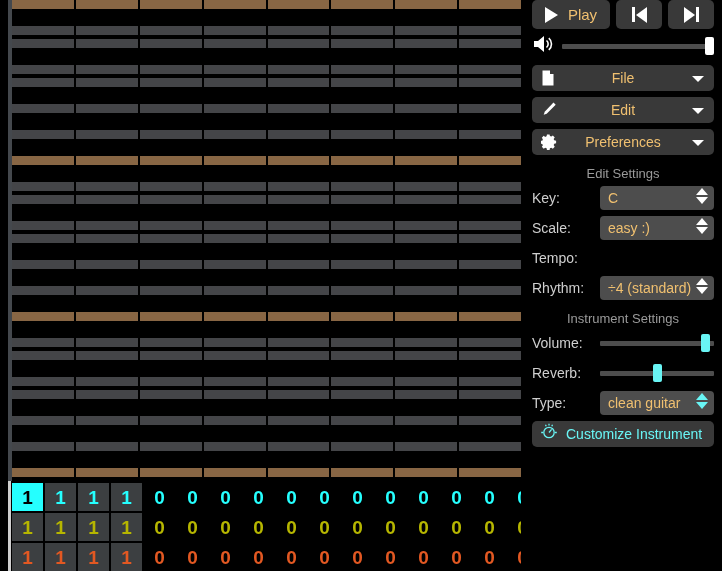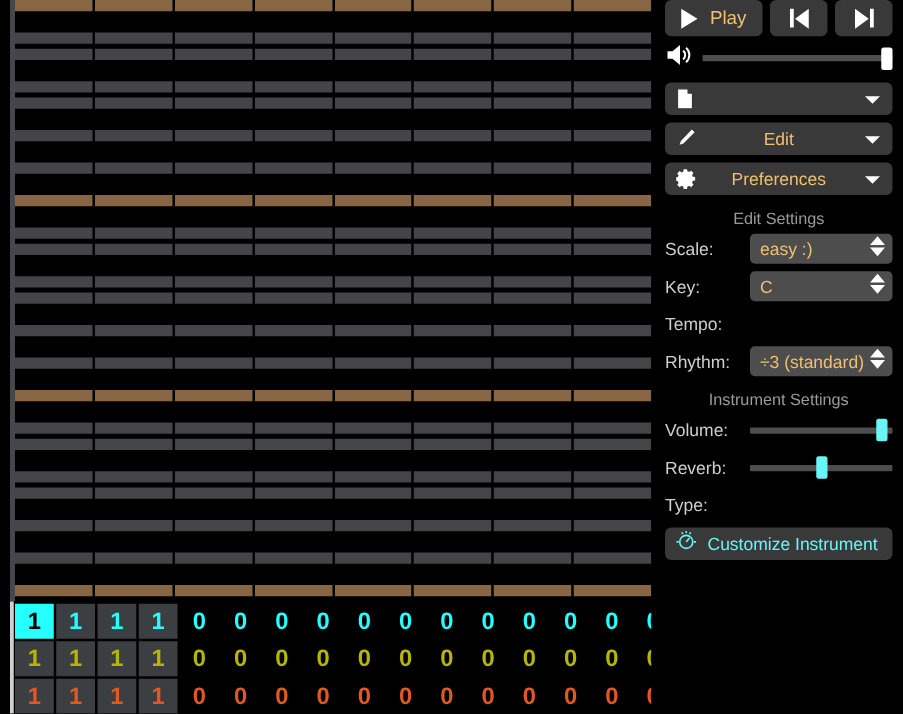--- a/index.html
+++ b/index.html
@@ -753,20 +753,21 @@
       </span>
     </div>
 
     <div class="menu-btn">
       <span class="mi">
         <svg width="14" height="18" viewBox="0 0 14 18">
           <path d="M1 1 h8 l4 4 v12 h-12 Z" fill="#fff" stroke="#393939" stroke-width="1"></path>
           <path d="M9 1 v4 h4" fill="#393939"></path>
         </svg>
       </span>
+      <span class="mlabel">File</span>
       <span class="caret"></span>
     </div>
 
     <div class="menu-btn">
       <span class="mi">
         <svg width="16" height="18" viewBox="0 0 16 18">
           <path d="M12.5 1.5 l2.2 2.2 -9 9 -3 1 1 -3 Z" fill="#fff"></path>
         </svg>
       </span>
       <span class="mlabel">Edit</span>
@@ -778,57 +779,57 @@
         <svg width="17" height="18" viewBox="0 0 18 18">
           <path fill="#fff" d="M9 5.7a3.3 3.3 0 1 0 0 6.6 3.3 3.3 0 0 0 0-6.6zm0 5a1.7 1.7 0 1 1 0-3.4 1.7 1.7 0 0 1 0 3.4z"></path>
           <path fill="#fff" d="M16 10.4v-2.8l-2-.35a5.5 5.5 0 0 0-.6-1.45l1.15-1.65-2-2-1.65 1.15a5.5 5.5 0 0 0-1.45-.6L9.1 1h-2.8l-.35 2a5.5 5.5 0 0 0-1.45.6L2.85 2.45l-2 2L2 6.1a5.5 5.5 0 0 0-.6 1.45L-0.6 7.9v2.8l2 .35c.13.5.33 1 .6 1.45L.85 14.15l2 2 1.65-1.15c.45.27.95.47 1.45.6l.35 2h2.8l.35-2c.5-.13 1-.33 1.45-.6l1.65 1.15 2-2L13.4 12.2c.27-.45.47-.95.6-1.45z"></path>
         </svg>
       </span>
       <span class="mlabel">Preferences</span>
       <span class="caret"></span>
     </div>
 
     <div class="section-head">Edit Settings</div>
+
+    <div class="row">
+      <span class="lbl">Key:</span>
+      <span class="ctl">
+        <span class="select">
+          <span class="sv">C</span>
+          <span class="spin">
+              <span class="up"></span>
+              <span class="dn"></span>
+            </span>
+        </span>
+      </span>
+    </div>
 
     <div class="row">
       <span class="lbl">Scale:</span>
       <span class="ctl">
         <span class="select">
           <span class="sv">easy :)</span>
           <span class="spin">
               <span class="up"></span>
               <span class="dn"></span>
             </span>
         </span>
       </span>
     </div>
 
     <div class="row">
-      <span class="lbl">Key:</span>
-      <span class="ctl">
-        <span class="select">
-          <span class="sv">C</span>
-          <span class="spin">
-              <span class="up"></span>
-              <span class="dn"></span>
-            </span>
-        </span>
-      </span>
-    </div>
-
-    <div class="row">
       <span class="lbl">Tempo:</span>
     </div>
 
 
     <div class="row">
       <span class="lbl">Rhythm:</span>
       <span class="ctl">
         <span class="select">
-          <span class="sv">÷3 (standard)</span>
+          <span class="sv">÷4 (standard)</span>
           <span class="spin">
               <span class="up"></span>
               <span class="dn"></span>
             </span>
         </span>
       </span>
     </div>
 
     <div class="section-head">Instrument Settings</div>
 
@@ -847,20 +848,29 @@
       <span class="ctl">
         <span class="slider">
           <span class="track"></span>
           <span class="thumb cyan" id="pan-thumb" style="left: 52.5px;"></span>
         </span>
       </span>
     </div>
 
     <div class="row">
       <span class="lbl">Type:</span>
+      <span class="ctl">
+        <span class="select">
+          <span class="sv">clean guitar</span>
+          <span class="spin cyan">
+              <span class="up"></span>
+              <span class="dn"></span>
+            </span>
+        </span>
+      </span>
     </div>
 
     <div class="cust-btn">
       <span>
         <svg width="18" height="18" viewBox="0 0 18 18">
           <circle cx="9" cy="9.5" r="5.2" fill="none" stroke="#69f5f5" stroke-width="1.3"></circle>
           <line x1="9" y1="9.5" x2="11.6" y2="6.4" stroke="#69f5f5" stroke-width="1.3"></line>
           <line x1="1.2" y1="9.5" x2="3.0" y2="9.5" stroke="#69f5f5" stroke-width="1.3"></line>
           <line x1="15.0" y1="9.5" x2="16.8" y2="9.5" stroke="#69f5f5" stroke-width="1.3"></line>
           <line x1="5.5" y1="1.8" x2="6.2" y2="3.3" stroke="#69f5f5" stroke-width="1.3"></line>

